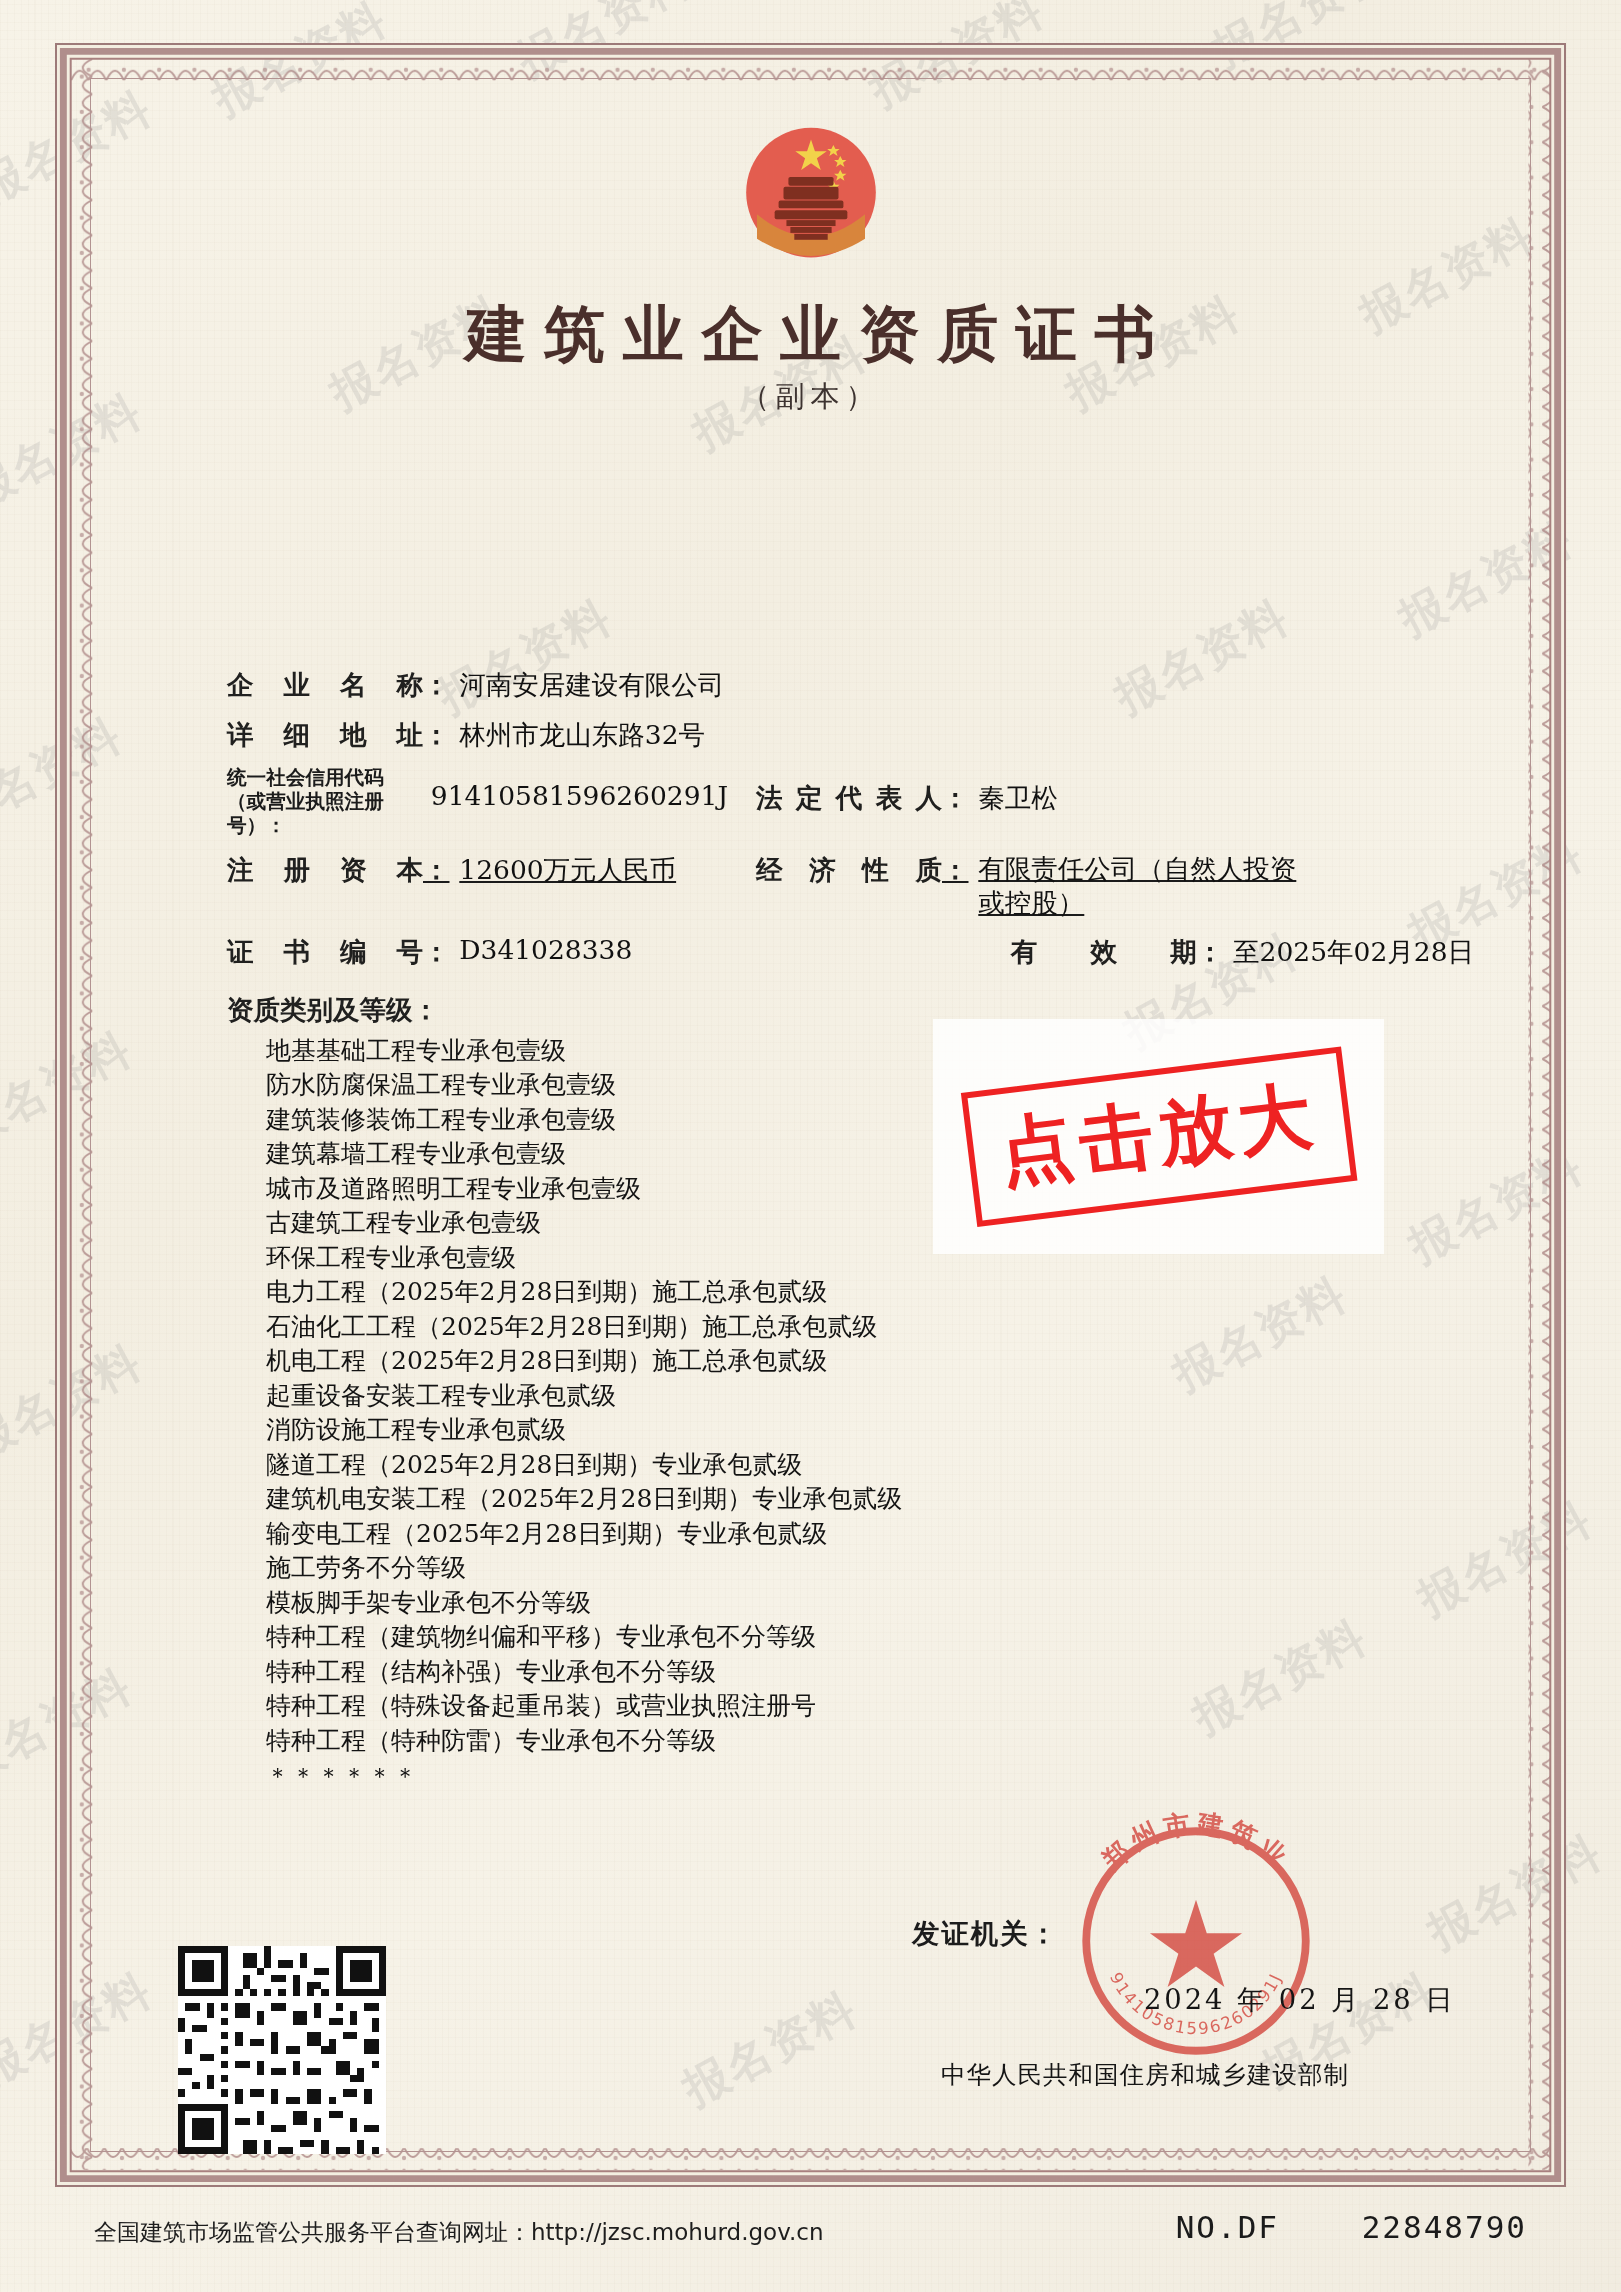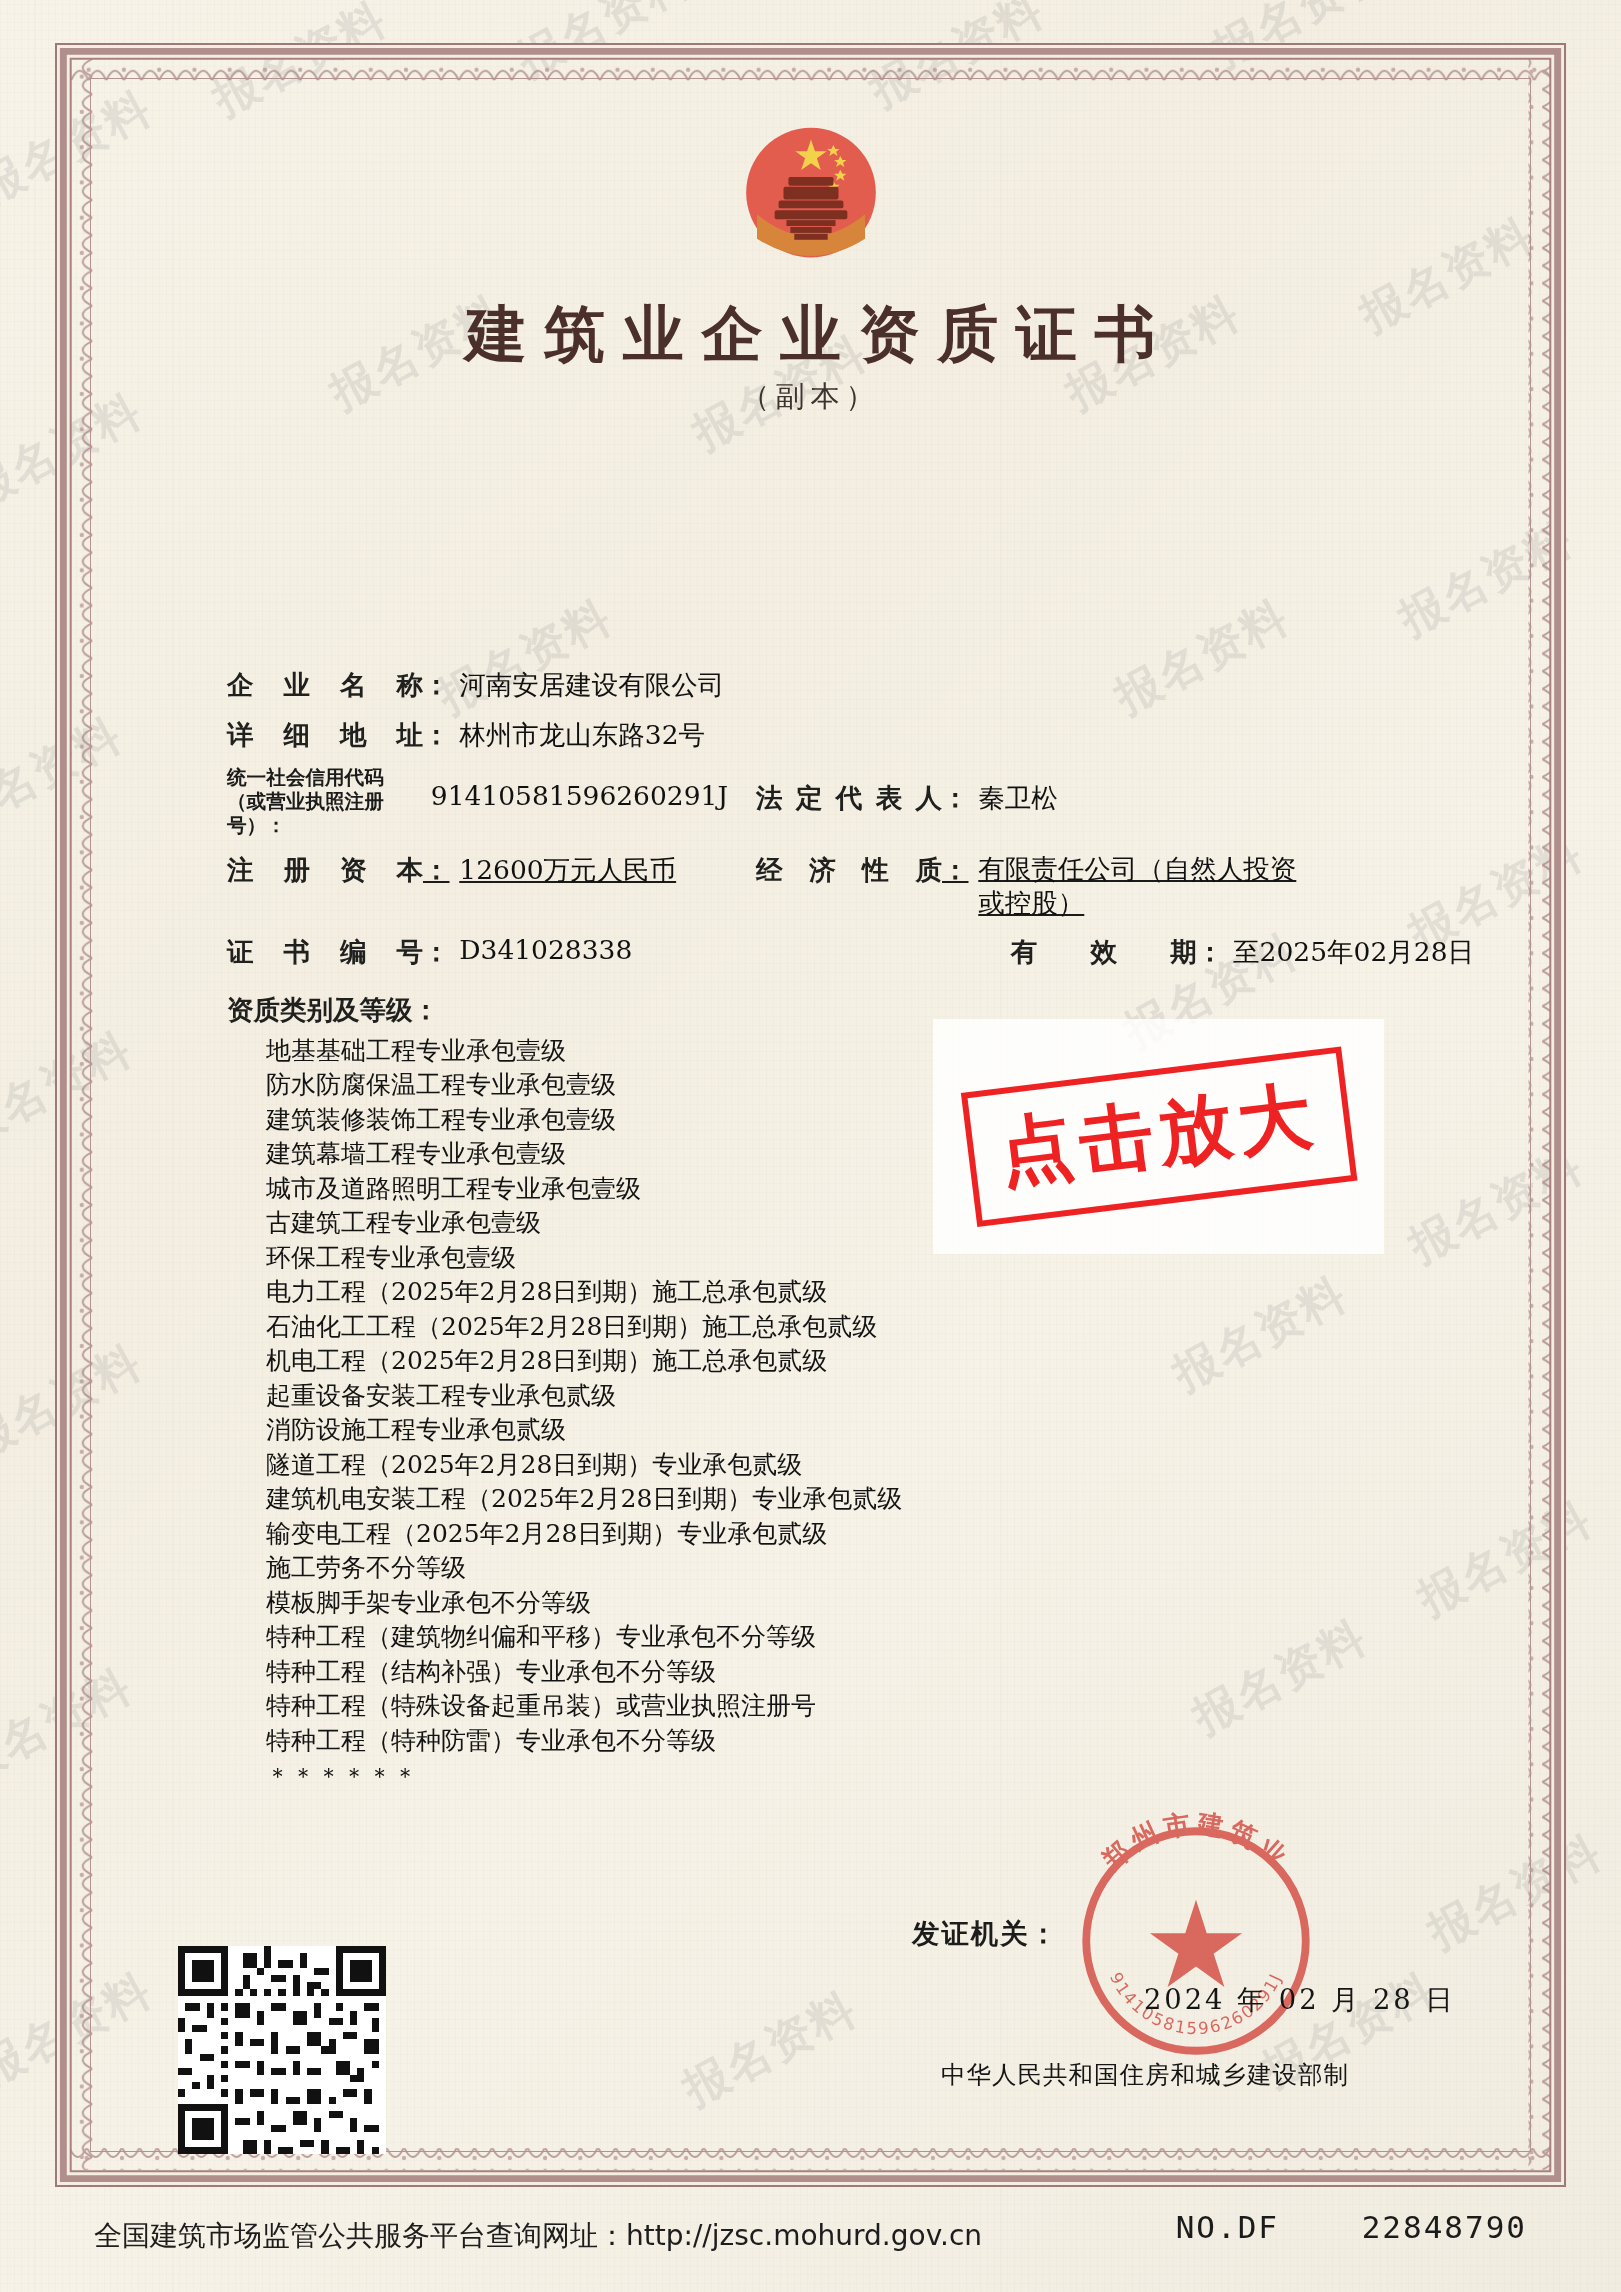--- a/index.html
+++ b/index.html
@@ -250,21 +250,21 @@
     height: 208px;
     background: #fff;
   }
 
   
   .footer-left {
     position: absolute;
     left: 94px;
     top: 2217px;
     font-family: "DejaVu Sans", sans-serif;
-    font-size: 28px;
+    font-size: 23px;
     color: #1d1d1d;
   }
   .footer-right {
     position: absolute;
     right: 94px;
     top: 2209px;
     font-family: "DejaVu Sans Mono", monospace;
     font-size: 31px;
     letter-spacing: 2px;
     color: #1b1b1b;

